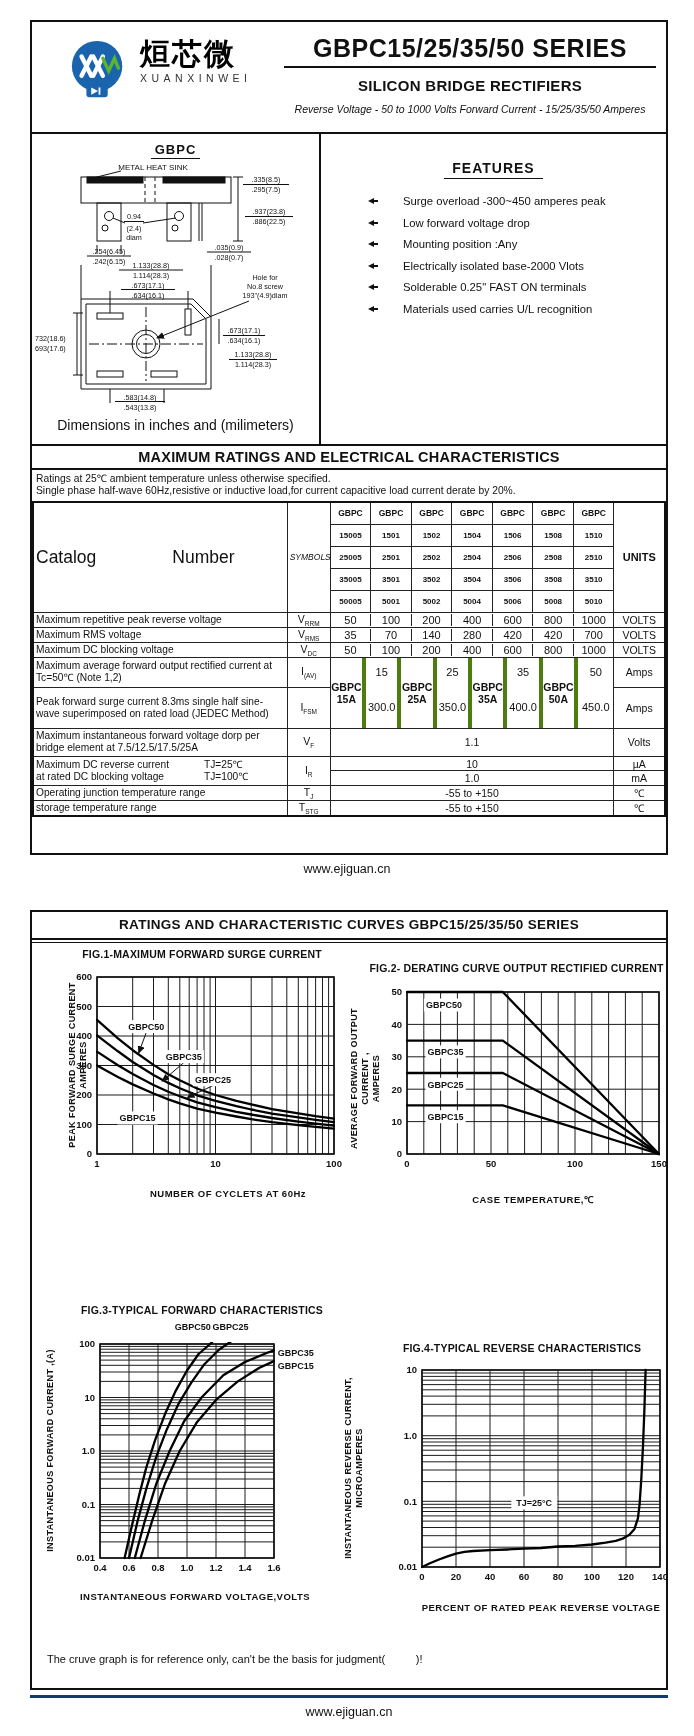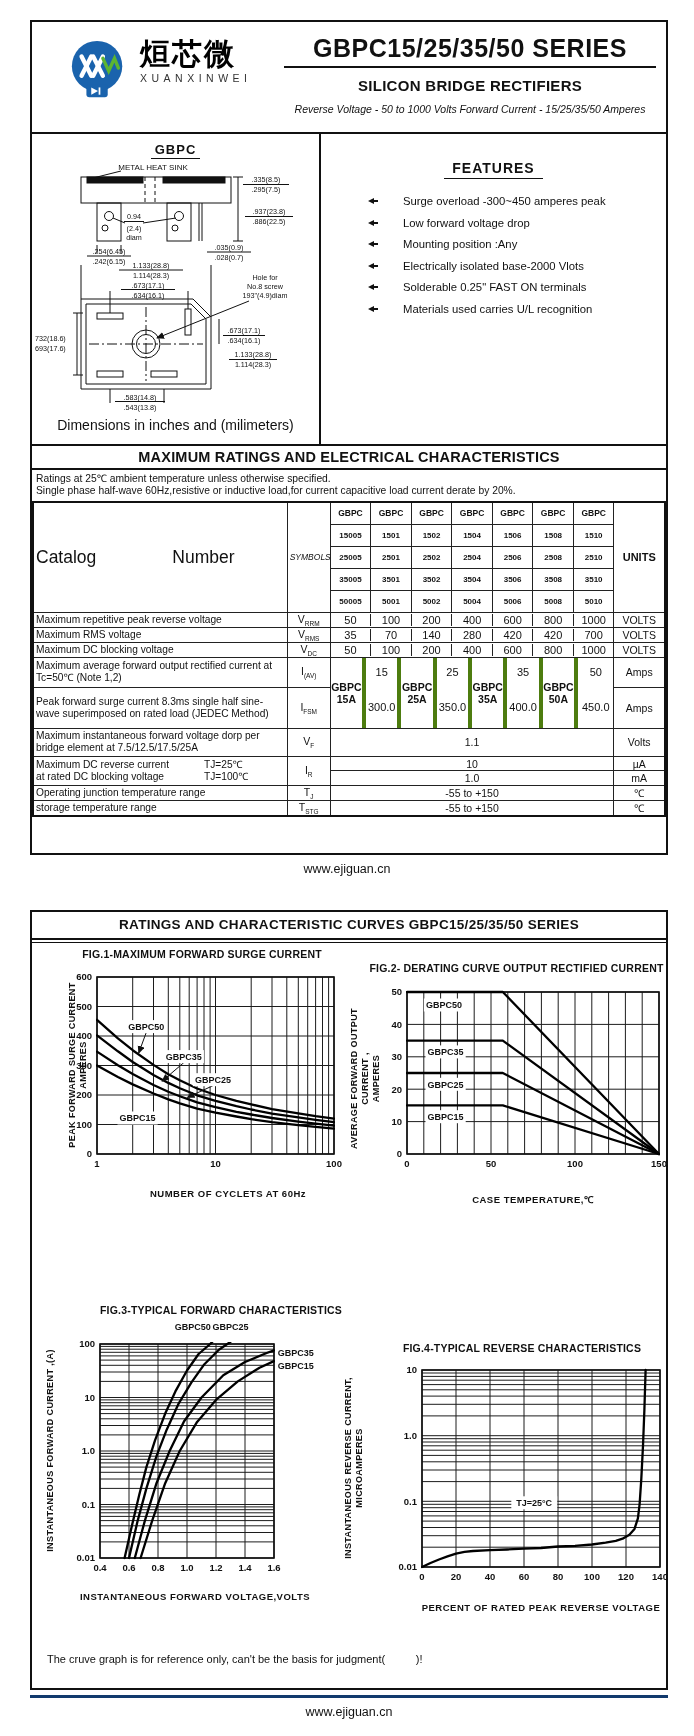--- a/index.html
+++ b/index.html
@@ -606,21 +606,21 @@
         <text class="clabel" x="82.0" y="34.2" text-anchor="middle">GBPC50</text>
         <rect x="63.5" y="71.4" width="40.2" height="13" fill="#fff"></rect>
         <text class="clabel" x="83.6" y="81.1" text-anchor="middle">GBPC35</text>
         <rect x="63.5" y="103.8" width="40.2" height="13" fill="#fff"></rect>
         <text class="clabel" x="83.6" y="113.5" text-anchor="middle">GBPC25</text>
         <rect x="63.5" y="136.2" width="40.2" height="13" fill="#fff"></rect>
         <text class="clabel" x="83.6" y="145.9" text-anchor="middle">GBPC15</text>
       </svg>
     <div class="xlab" style="left:381px;top:281px;width:240px;">CASE TEMPERATURE,℃</div>
 
-    <div class="ftitle" style="left:58px;top:392px;width:262px;">FIG.3-TYPICAL FORWARD CHARACTERISTICS</div>
+    <div class="ftitle" style="left:39px;top:392px;width:262px;">FIG.3-TYPICAL FORWARD CHARACTERISTICS</div>
     <div class="vlab" style="left:-92px;top:533px;width:220px;">
         <span>INSTANTANEOUS FORWARD CURRENT ,(A)</span>
       </div>
     <svg class="chart" id="f3" style="left:25px;top:408px;" width="262" height="264">
         <defs>
           <clipPath id="fig3-clip">
             <rect x="42" y="22" width="176" height="218"></rect>
           </clipPath>
           <marker id="fig3-ah" markerWidth="8" markerHeight="8" refX="7" refY="3.5" orient="auto">
             <path d="M0,0L8,3.5L0,7Z" fill="#111"></path>

